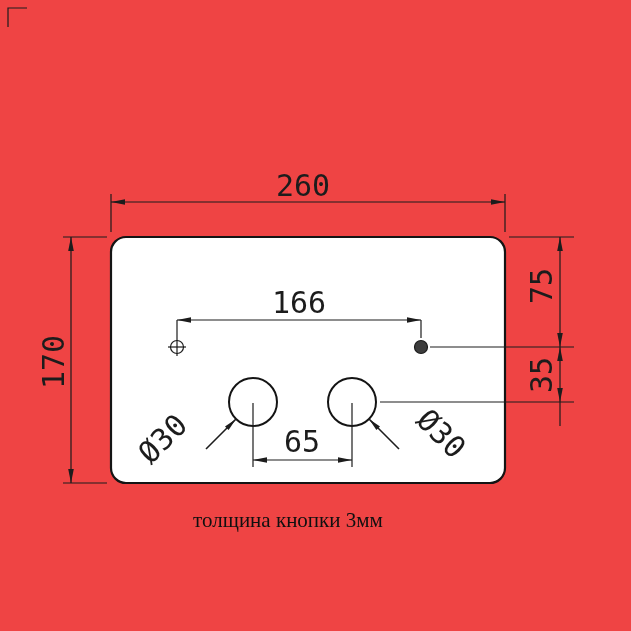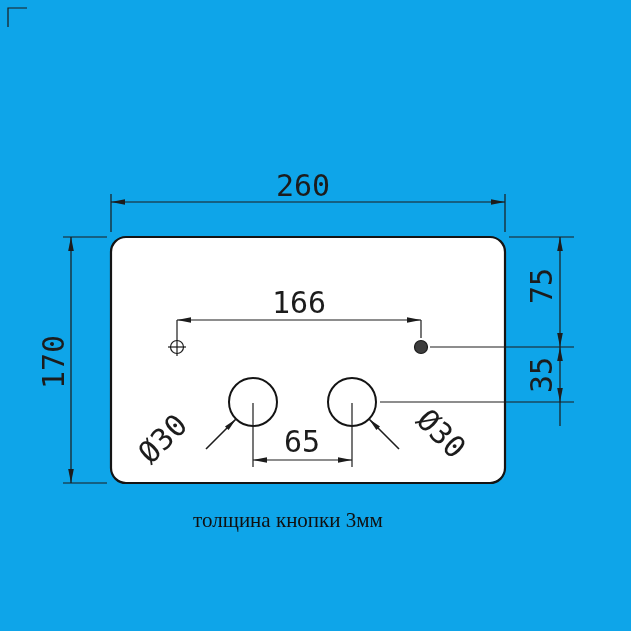--- a/index.html
+++ b/index.html
@@ -1,16 +1,16 @@
 <!DOCTYPE html>
 <html><head>
 <meta charset="utf-8">
 <style>
   html,body{margin:0;padding:0;background:#ffffff;}
-  .stage{position:relative;width:631px;height:631px;background:#0ea5e9;overflow:hidden;}
+  .stage{position:relative;width:631px;height:631px;background:#ef4444;overflow:hidden;}
   svg{display:block;}
   .thin{stroke:#1c1c1c;stroke-width:1.2;fill:none;}
   .leader{stroke:#1c1c1c;stroke-width:1.6;fill:none;}
   .thick{stroke:#141414;stroke-width:2.2;fill:#ffffff;}
   .circle-line{stroke:#141414;stroke-width:2;fill:#ffffff;}
   .arrow{fill:#1c1c1c;stroke:none;}
   .dim-text{font-family:"DejaVu Sans Mono",monospace;font-size:30px;fill:#1c1c1c;}
   .caption-text{font-family:"Liberation Serif",serif;font-size:21px;fill:#101010;}
 </style>
 </head>

